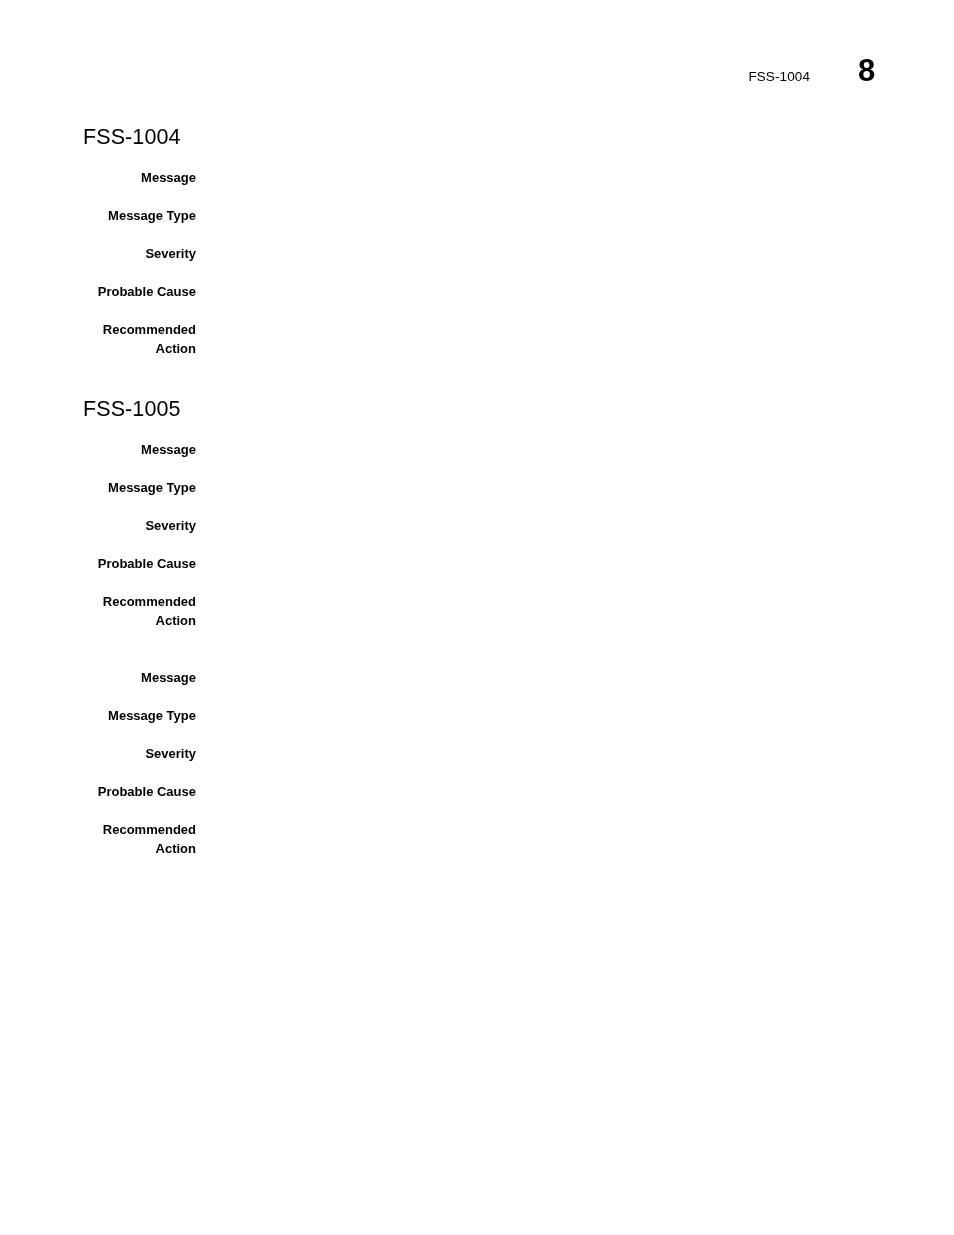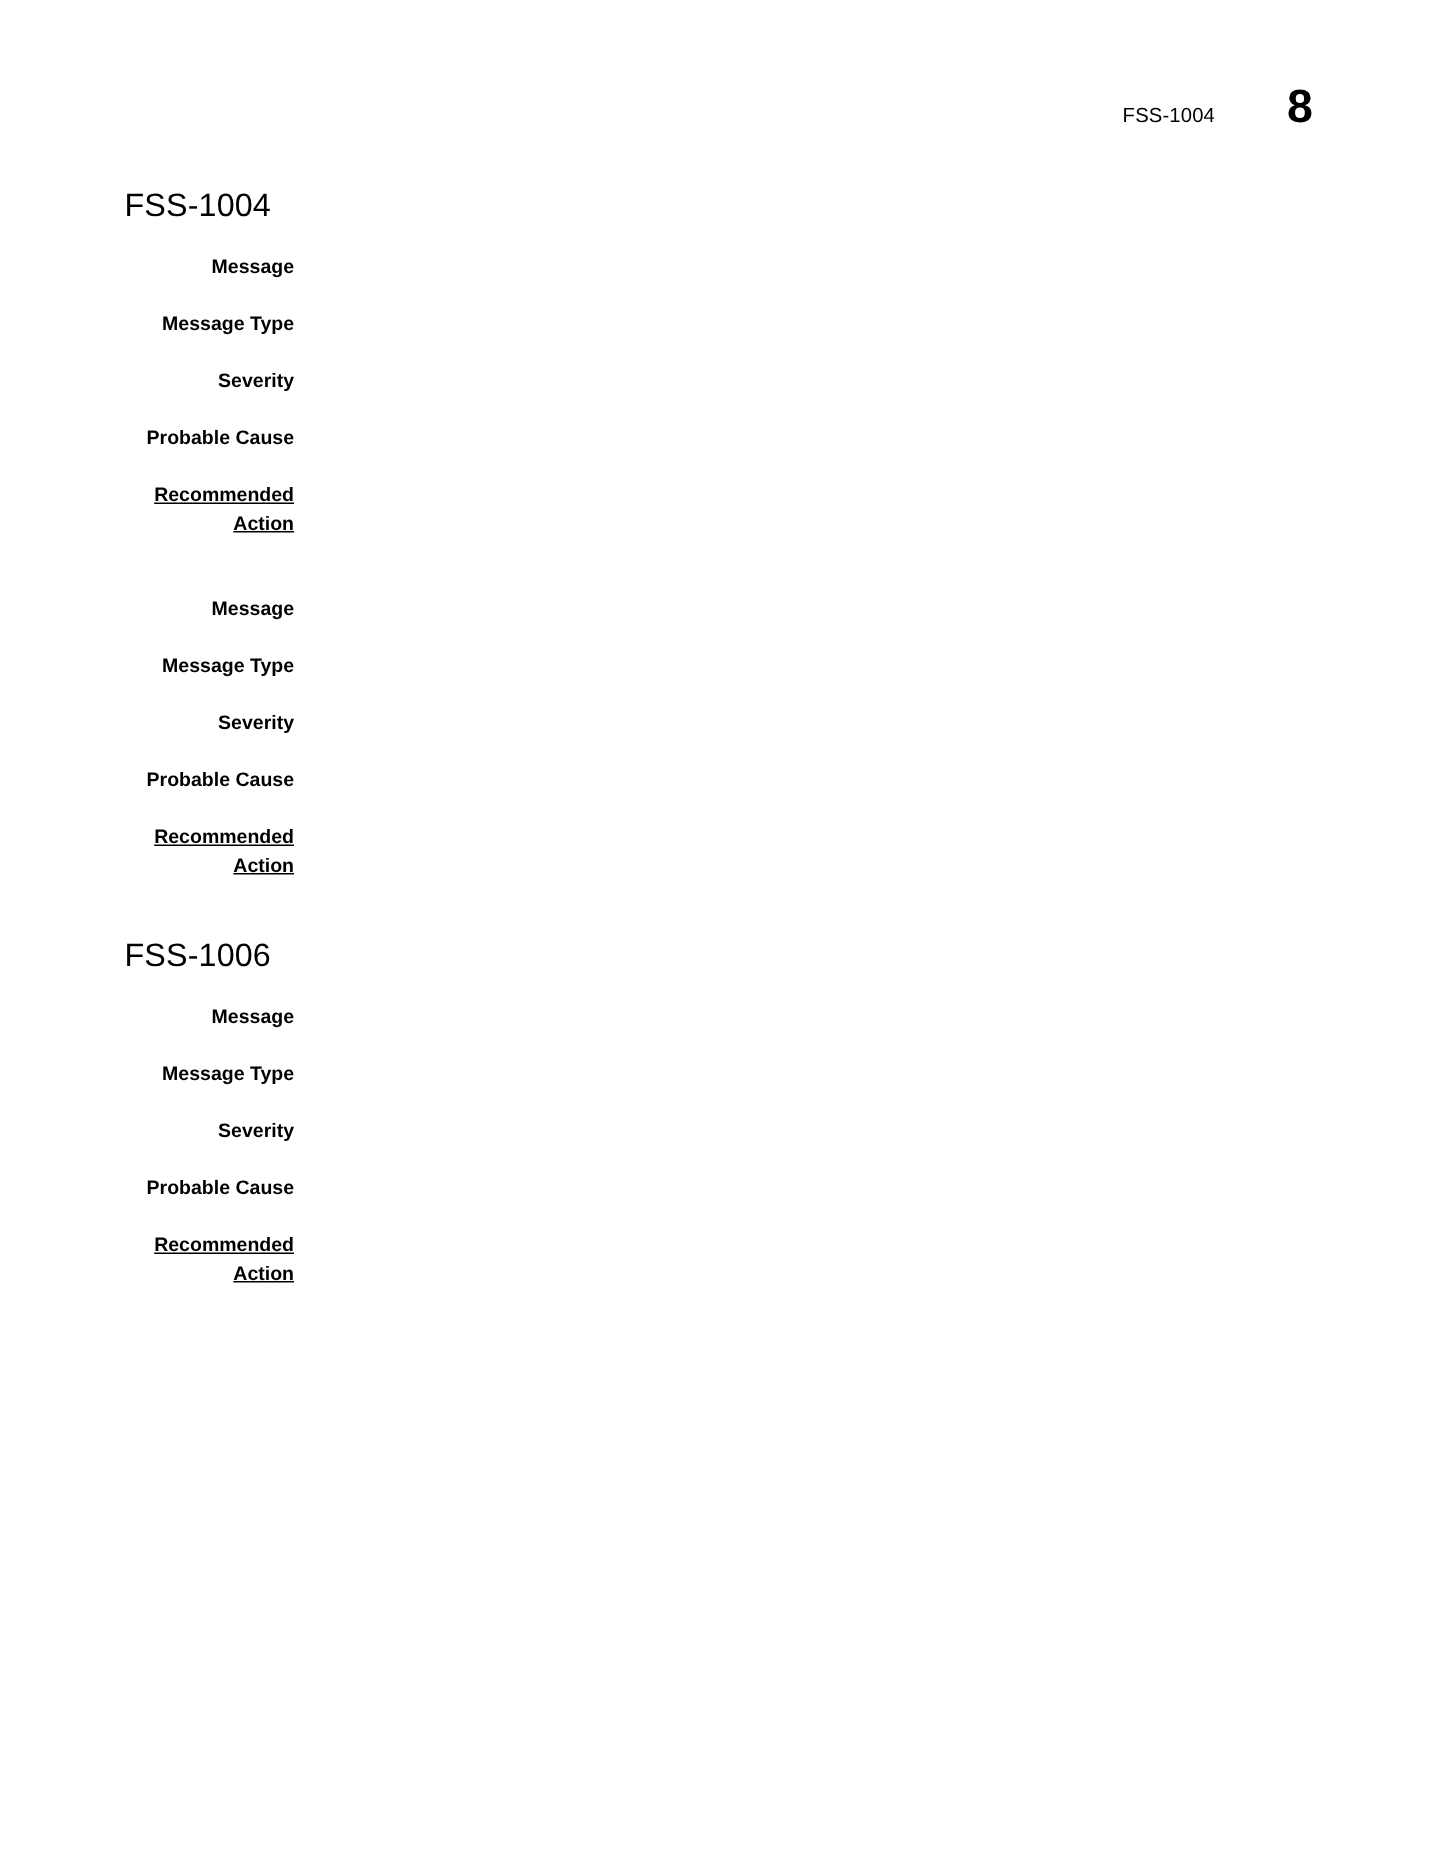--- a/index.html
+++ b/index.html
@@ -82,21 +82,20 @@
     list-style: none;
   }
 
   .field-row {
     display: flex;
     align-items: flex-start;
     margin-bottom: 19px;
   }
   .field-row:last-child {
     margin-bottom: 0;
-    text-decoration: underline;
   }
 
   .field-label {
     width: 196px;
     flex: 0 0 196px;
     text-align: right;
     font-size: 13px;
     font-weight: 700;
     line-height: 19px;
     color: #000000;
@@ -147,20 +146,21 @@
         </li>
         <li class="field-row">
           <div class="field-label">Recommended
 Action</div>
           <div class="field-value"></div>
         </li>
       </ul>
     </section>
 
     <section class="section">
+      <h2 class="section-heading">FSS-1005</h2>
       <ul class="field-list">
         <li class="field-row">
           <div class="field-label">Message</div>
           <div class="field-value"></div>
         </li>
         <li class="field-row">
           <div class="field-label">Message Type</div>
           <div class="field-value"></div>
         </li>
         <li class="field-row">
@@ -173,21 +173,20 @@
         </li>
         <li class="field-row">
           <div class="field-label">Recommended
 Action</div>
           <div class="field-value"></div>
         </li>
       </ul>
     </section>
 
     <section class="section">
-      <h2 class="section-heading">FSS-1006</h2>
       <ul class="field-list">
         <li class="field-row">
           <div class="field-label">Message</div>
           <div class="field-value"></div>
         </li>
         <li class="field-row">
           <div class="field-label">Message Type</div>
           <div class="field-value"></div>
         </li>
         <li class="field-row">

